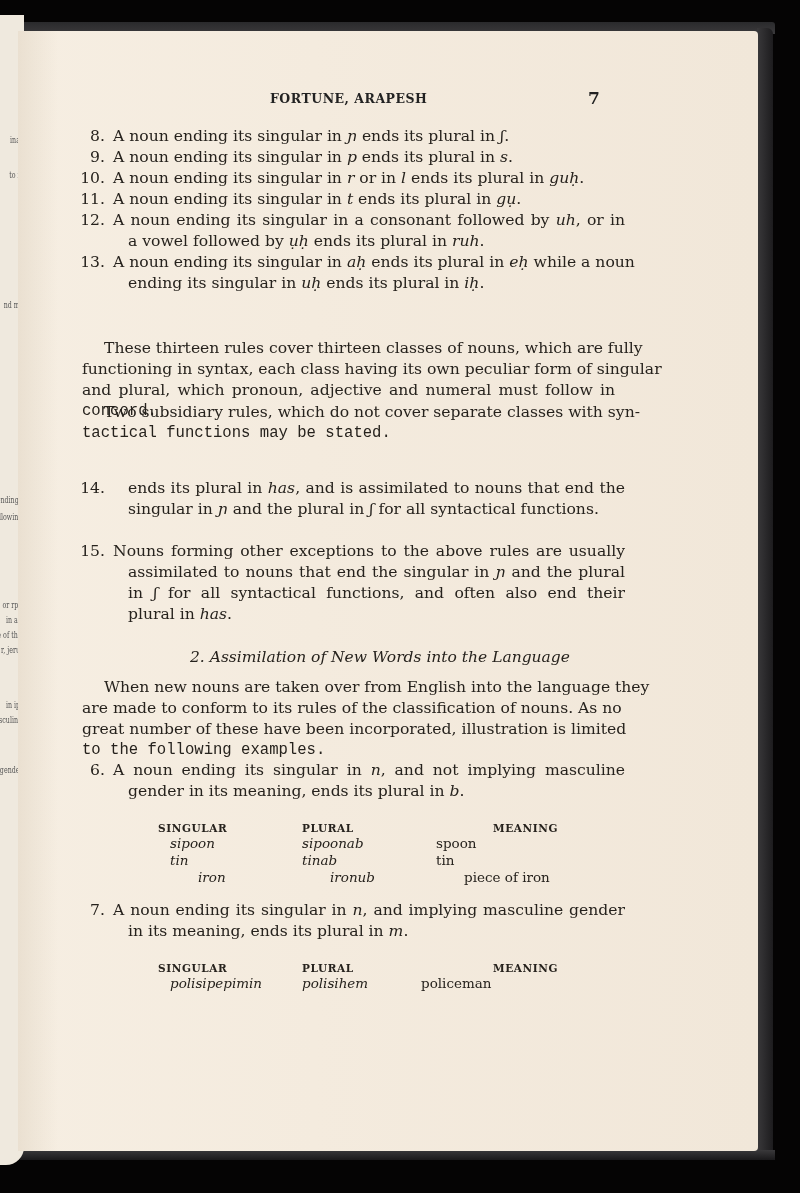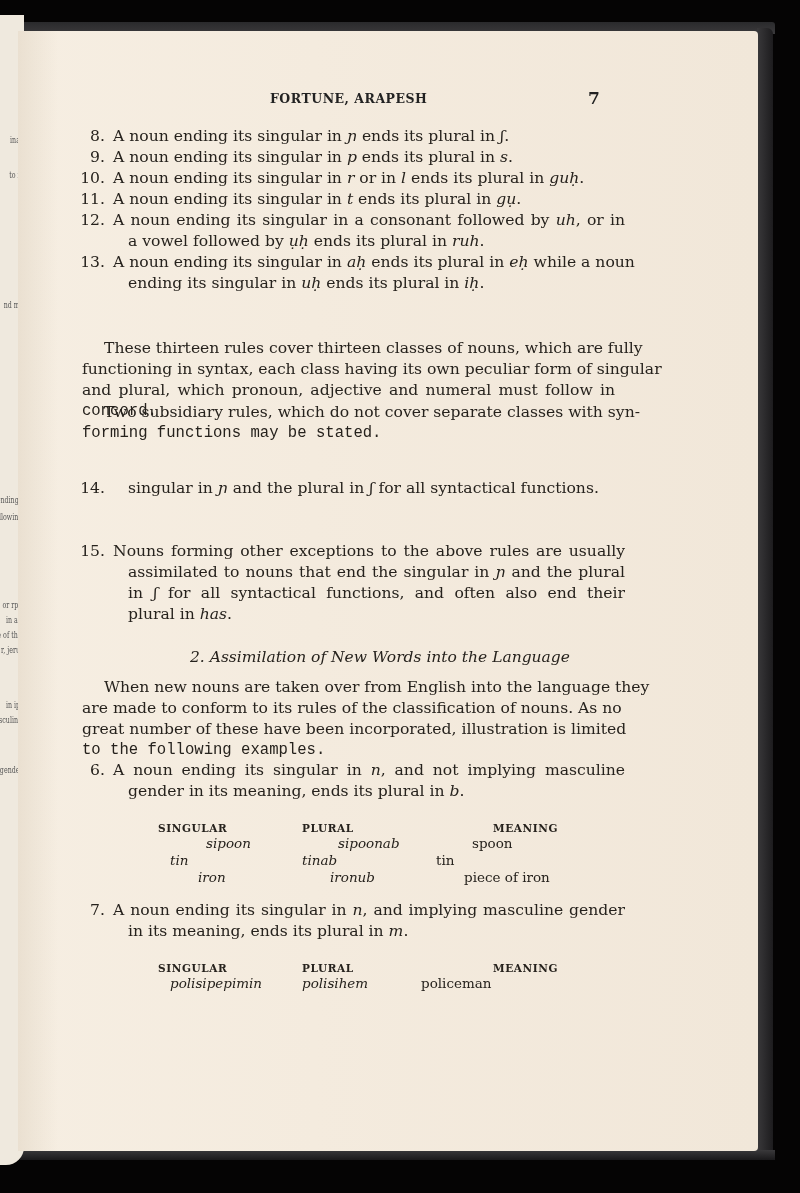--- a/index.html
+++ b/index.html
@@ -119,25 +119,26 @@
       </div>
     </div>
     <div class="para" style="top: 338px;">
       <span class="line first">These thirteen rules cover thirteen classes of nouns, which are fully</span>
       <span class="line">functioning in syntax, each class having its own peculiar form of singular</span>
       <span class="line">and plural, which pronoun, adjective and numeral must follow in</span>
       <span class="line last">concord.</span>
     </div>
     <div class="para" style="top: 402px;">
       <span class="line first">Two subsidiary rules, which do not cover separate classes with syn-</span>
-      <span class="line last">forming functions may be stated.</span>
+      <span class="line last">tactical functions may be stated.</span>
     </div>
     <div class="item" style="top: 478px;">
       <span class="num">14.</span>
       <div class="itext">
+        <span class="line indent" style="text-align: justify; text-align-last: justify; width: 497px;">ends its plural in <i>has</i>, and is assimilated to nouns that end the</span>
         <span class="line indent">singular in <i>ɲ</i> and the plural in <i>ʃ</i> for all syntactical functions.</span>
       </div>
     </div>
     <div class="item" style="top: 541px;">
       <span class="num">15.</span>
       <div class="itext">
         <span class="line" style="text-align: justify; text-align-last: justify; width: 512px;">Nouns forming other exceptions to the above rules are usually</span>
         <span class="line indent" style="text-align: justify; text-align-last: justify; width: 497px;">assimilated to nouns that end the singular in <i>ɲ</i> and the plural</span>
         <span class="line indent" style="text-align: justify; text-align-last: justify; width: 497px;">in <i>ʃ</i> for all syntactical functions, and often also end their</span>
         <span class="line indent">plural in <i>has</i>.</span>
@@ -153,21 +154,21 @@
       <span class="num">6.</span>
       <div class="itext">
         <span class="line" style="text-align: justify; text-align-last: justify; width: 512px;">A noun ending its singular in <i>n</i>, and not implying masculine</span>
         <span class="line indent">gender in its meaning, ends its plural in <i>b</i>.</span>
       </div>
     </div>
     <div class="table" style="top: 818px;">
       <span class="th" style="left: 158px; top: 0px;">SINGULAR</span>
       <span class="th" style="left: 302px; top: 0px;">PLURAL</span>
       <span class="th" style="left: 493px; top: 0px;">MEANING</span>
-      <div class="row" style="top: 15px; margin-left: 36px;">
+      <div class="row" style="top: 15px;">
         <span class="td it" style="left: 170px;">sipoon</span>
         <span class="td it" style="left: 302px;">sipoonab</span>
         <span class="td" style="left: 436px;">spoon</span>
       </div>
       <div class="row" style="top: 32px;">
         <span class="td it" style="left: 170px;">tin</span>
         <span class="td it" style="left: 302px;">tinab</span>
         <span class="td" style="left: 436px;">tin</span>
       </div>
       <div class="row" style="top: 49px; margin-left: 28px;">

